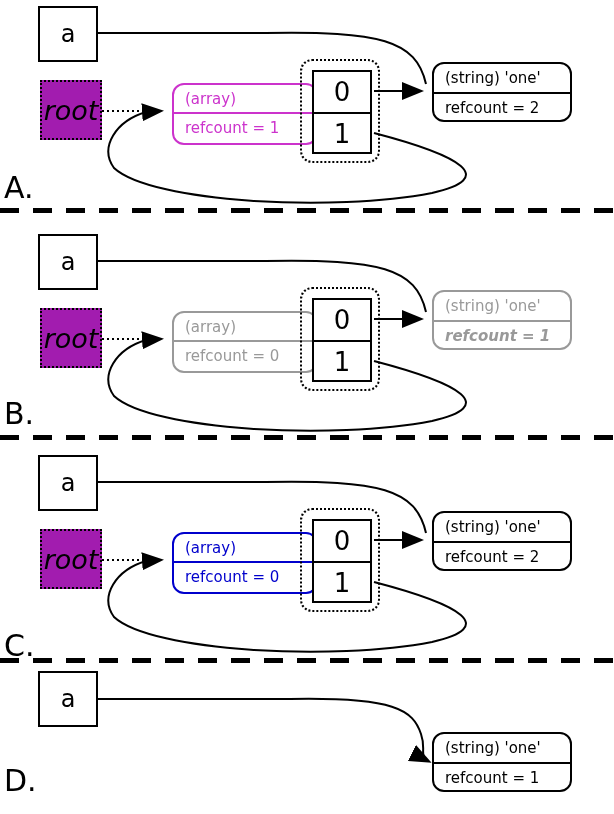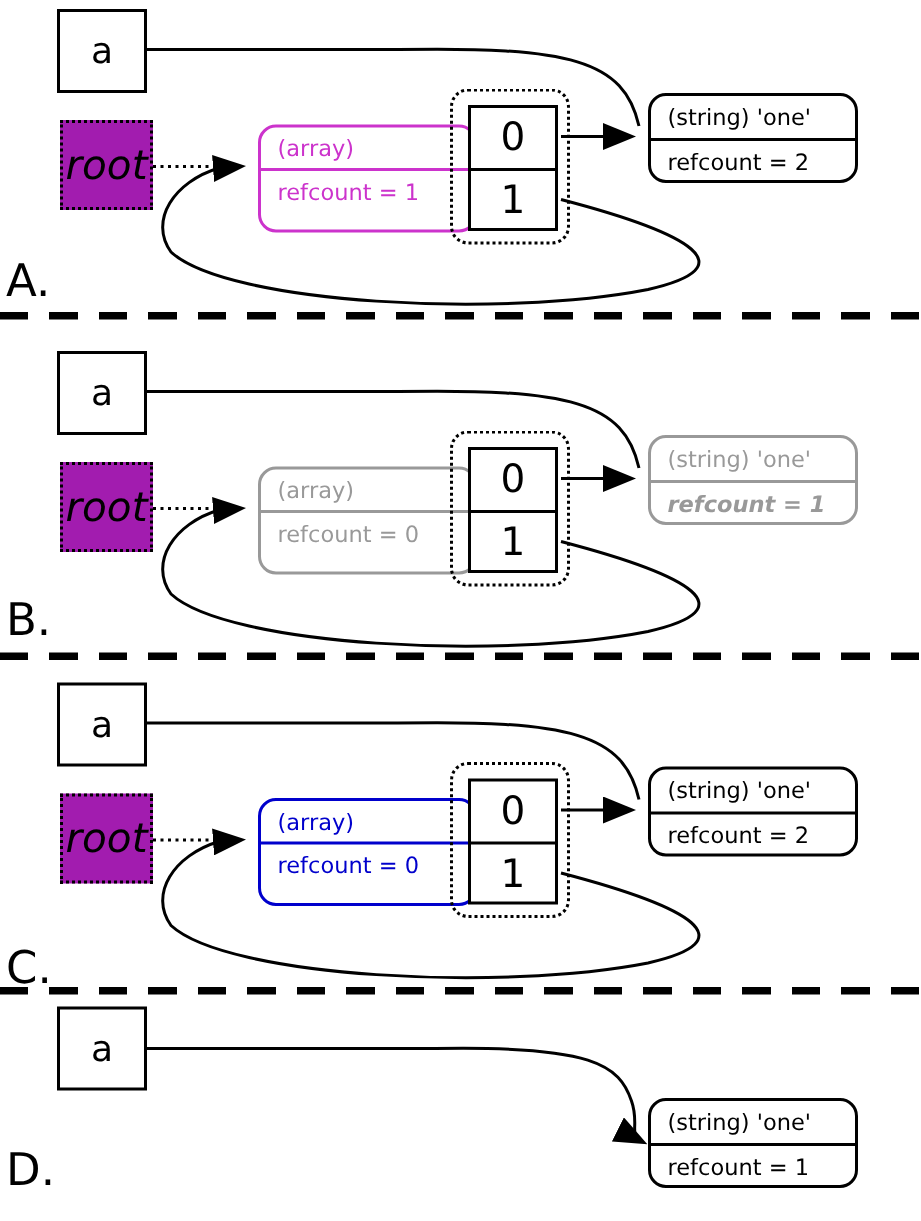--- a/index.html
+++ b/index.html
@@ -13,21 +13,21 @@
     display:flex;align-items:center;justify-content:center;font-size:24px;z-index:4;
   }
   .root-box{
     width:62px;height:60px;border:2px dotted #000;background:#a21caf;
     display:flex;align-items:center;justify-content:center;
     font-size:27px;font-style:italic;z-index:4;
   }
   .obj-box{border:2px solid #000;border-radius:12px;background:#fff;overflow:hidden;}
   .obj-row{height:27px;display:flex;align-items:center;padding-left:11px;font-size:15px;white-space:nowrap;}
   .obj-row.first{border-bottom:2px solid #000;}
-  .array-box{width:146px;height:72px;z-index:1;}
+  .array-box{width:146px;height:62px;z-index:1;}
   .string-box{width:140px;height:60px;z-index:1;}
   .string-box .obj-row{height:28px;}
   .accent-magenta{border-color:var(--magenta,#cc33cc);color:var(--magenta,#cc33cc);}
   .accent-magenta .obj-row.first{border-color:var(--magenta,#cc33cc);}
   .accent-blue{border-color:var(--blue,#0000cc);color:var(--blue,#0000cc);}
   .accent-blue .obj-row.first{border-color:var(--blue,#0000cc);}
   .accent-gray{border-color:var(--gray,#999);color:var(--gray,#999);}
   .accent-gray .obj-row.first{border-color:var(--gray,#999);}
   .emph{font-style:italic;font-weight:bold;}
   .cells-dotted{width:80px;height:104px;border:2px dotted #000;border-radius:12px;background:transparent;z-index:2;}

